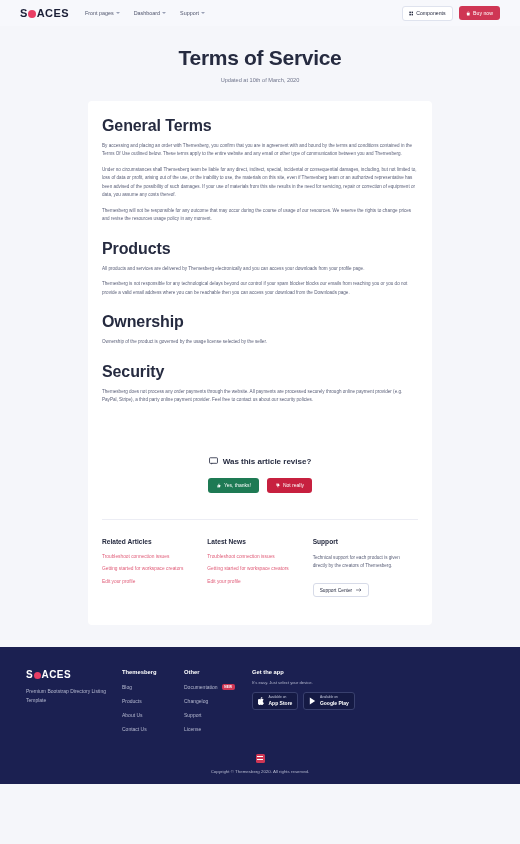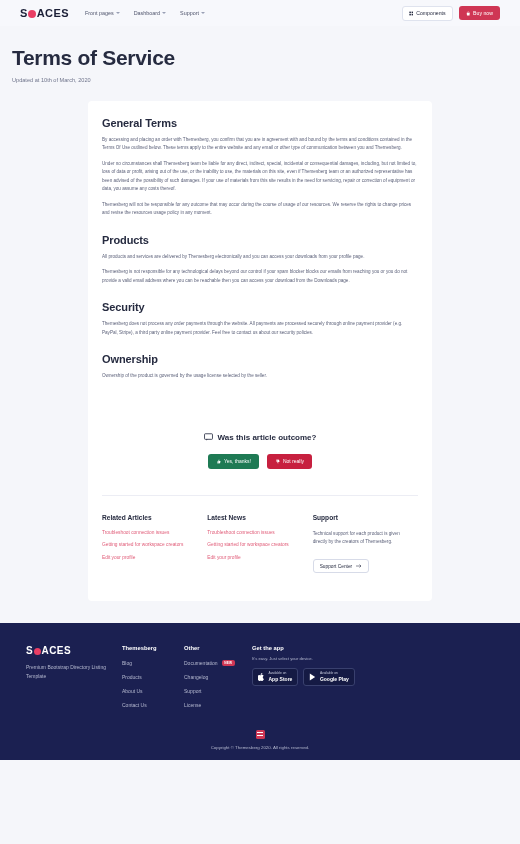--- a/index.html
+++ b/index.html
@@ -71,21 +71,21 @@
     border: none;
     border-radius: 3px;
     padding: 4px 7px;
     color: #fff;
     display: flex; align-items: center; gap: 3px;
     white-space: nowrap;
   }
   .mini-icon { width: 4.5px; height: 5px; display:inline-block; }
 
   
-  .hero { text-align: left; padding: 20px 12px 18px; }
+  .hero { text-align: center; padding: 20px 4px 18px; }
   .hero h1 {
     font-size: 21px;
     font-weight: 700;
     letter-spacing: -.3px;
     color: #262b40;
   }
   .hero .sub {
     margin-top: 7px;
     font-size: 5.6px;
     color: #70758c;
@@ -94,21 +94,21 @@
   
   .card {
     width: 344px;
     margin: 0 auto;
     background: #ffffff;
     border-radius: 4px;
     padding: 16px 14px 0;
   }
   .sec { margin-bottom: 16px; }
   .sec h2 {
-    font-size: 11px;
+    font-size: 16px;
     font-weight: 700;
     color: #262b40;
     margin-bottom: 7px;
     letter-spacing: -.1px;
   }
   .sec p {
     font-size: 4.6px;
     line-height: 1.85;
     color: #5a5f78;
     margin-bottom: 7px;
@@ -335,37 +335,37 @@
       <p>Themesberg will not be responsible for any outcome that may occur during the course of usage of our resources. We reserve the rights to change prices and revise the resources usage policy in any moment.</p>
     </div>
 
     <div class="sec">
       <h2>Products</h2>
       <p>All products and services are delivered by Themesberg electronically and you can access your downloads from your profile page.</p>
       <p>Themesberg is not responsible for any technological delays beyond our control if your spam blocker blocks our emails from reaching you or you do not provide a valid email address where you can be reachable then you can access your download from the Downloads page.</p>
     </div>
 
     <div class="sec">
+      <h2>Ownership</h2>
+      <p>Ownership of the product is governed by the usage license selected by the seller.</p>
+    </div>
+
+    <div class="sec">
       <h2>Security</h2>
       <p>Themesberg does not process any order payments through the website. All payments are processed securely through online payment provider (e.g. PayPal, Stripe), a third party online payment provider. Feel free to contact us about our security policies.</p>
-    </div>
-
-    <div class="sec">
-      <h2>Ownership</h2>
-      <p>Ownership of the product is governed by the usage license selected by the seller.</p>
     </div>
 
 
     <div class="helpful">
       <div class="helpful-title">
         <svg width="9" height="8" viewBox="0 0 12 10">
           <rect x="0.7" y="0.7" width="10.6" height="7.4" rx="1" fill="none" stroke="#262b40" stroke-width="1.1"></rect>
           <path d="M3 8.1L3 9.6 5 8.1z" fill="#262b40"></path>
         </svg>
-        <span>Was this article outcome?</span>
+        <span>Was this article revise?</span>
       </div>
       <div class="helpful-btns">
         <div class="btn-green">
           <svg width="5" height="5" viewBox="0 0 10 10">
             <path d="M2.6 4.4h1.1V9H2.6zM4.4 4.4l1.4-3.3 1 .5-.5 2.2H9l-.9 4.9-3.7.3z" fill="#ffffff"></path>
           </svg>
           <span>Yes, thanks!</span>
         </div>
         <div class="btn-crimson">
           <svg width="5" height="5" viewBox="0 0 10 10">

